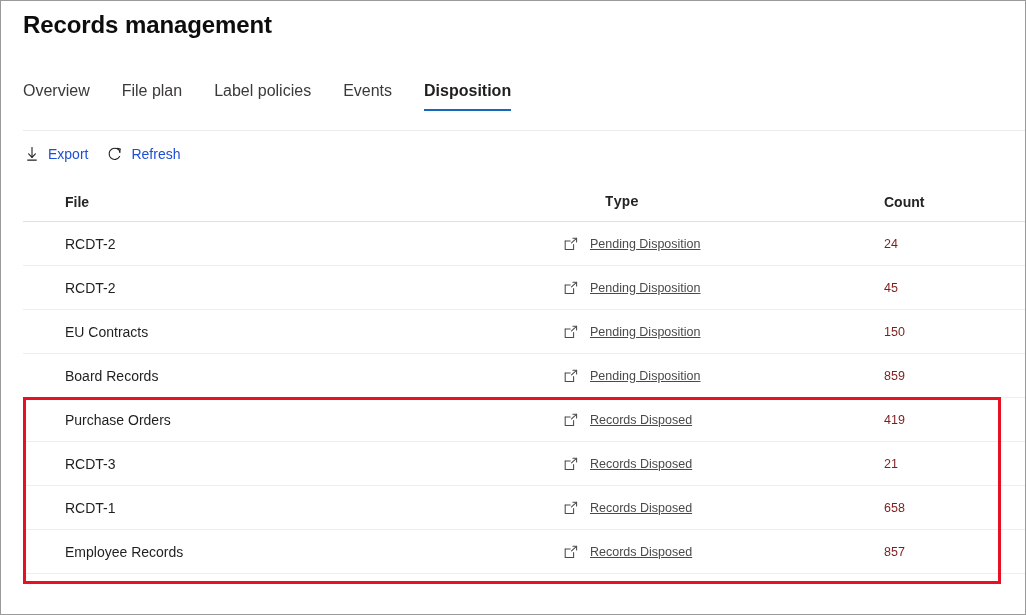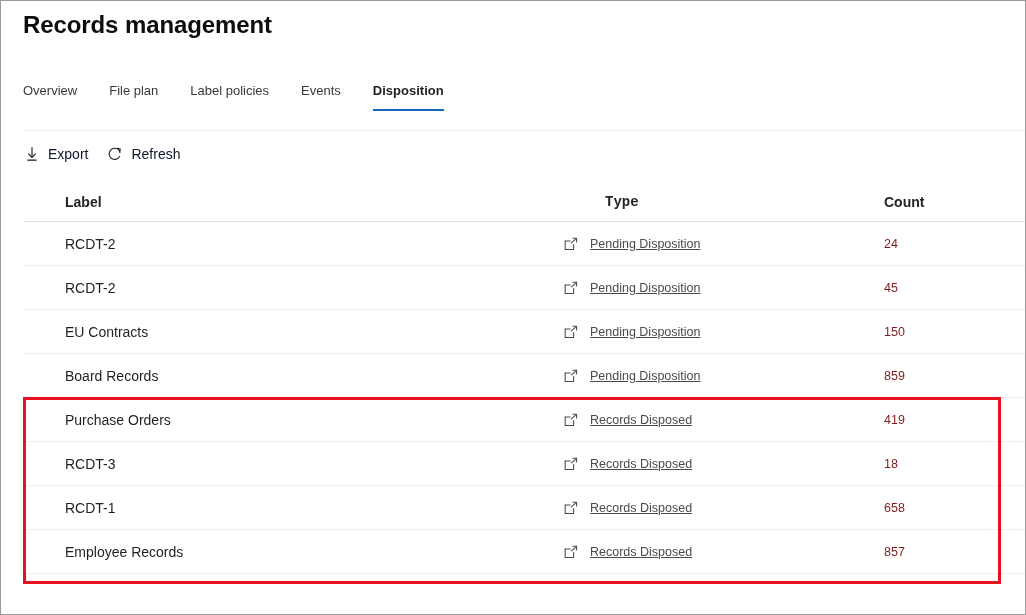--- a/index.html
+++ b/index.html
@@ -38,21 +38,21 @@
   .tabstrip {
     position: absolute;
     left: 22px;
     top: 80px;
     display: flex;
     align-items: flex-start;
     height: 40px;
   }
   .tab {
     position: relative;
-    font-size: 13px;
+    font-size: 16px;
     color: #3b3a39;
     padding: 0 0 12px 0;
     margin-right: 32px;
     white-space: nowrap;
     cursor: pointer;
     line-height: 20px;
   }
   .tab:last-child { margin-right: 0; }
   .tab.active {
     color: #201f1e;
@@ -83,21 +83,21 @@
     top: 140px;
     display: flex;
     align-items: center;
     height: 26px;
   }
   .cmd {
     display: flex;
     align-items: center;
     margin-right: 18px;
     cursor: pointer;
-    color: #0f172a;
+    color: #1d4ed8;
     font-size: 14px;
     line-height: 14px;
   }
   .cmd .glyph {
     width: 18px;
     height: 18px;
     margin-right: 7px;
     display: inline-flex;
     align-items: center;
     justify-content: center;
@@ -226,21 +226,21 @@
           <path d="M14.1 7.2 A5.6 5.6 0 1 0 13.6 11.6" stroke="#201f1e" stroke-width="1.1" stroke-linecap="round" fill="none"></path>
           <path d="M11.2 3.3 L14.3 4.1 L13.5 7.2" stroke="#201f1e" stroke-width="1.1" stroke-linecap="round" stroke-linejoin="round" fill="none"></path>
         </svg>
       </span>
       <span class="cmd-label">Refresh</span>
     </div>
   </div>
 
   <div class="table">
     <div class="thead">
-      <div class="th col-name">Label</div>
+      <div class="th col-name">File</div>
       <div class="th col-type">Type</div>
       <div class="th col-count">Count</div>
     </div>
     <div id="tbody">
         <div class="row">
           <div class="cell cell-name col-name">RCDT-2</div>
           <div class="cell cell-type col-type">
             <span class="ext-icon">
               <svg width="14" height="14" viewBox="0 0 14 14" fill="none">
                 <path d="M1.2 4.0 V12.4 H9.6 V7.6" stroke="#4b4a48" stroke-width="1.05" stroke-linecap="round" stroke-linejoin="round" fill="none"></path>
@@ -319,21 +319,21 @@
             <span class="ext-icon">
               <svg width="14" height="14" viewBox="0 0 14 14" fill="none">
                 <path d="M1.2 4.0 V12.4 H9.6 V7.6" stroke="#4b4a48" stroke-width="1.05" stroke-linecap="round" stroke-linejoin="round" fill="none"></path>
                 <path d="M1.2 4.0 H6.2" stroke="#4b4a48" stroke-width="1.05" stroke-linecap="round"></path>
                 <path d="M7.5 5.9 L12.5 1.3" stroke="#4b4a48" stroke-width="1.05" stroke-linecap="round"></path>
                 <path d="M8.9 1.3 H12.6 V4.9" stroke="#4b4a48" stroke-width="1.05" stroke-linecap="round" stroke-linejoin="round" fill="none"></path>
               </svg>
             </span>
             <span>Records Disposed</span>
           </div>
-          <div class="cell cell-count col-count">18</div>
+          <div class="cell cell-count col-count">21</div>
         </div>
         <div class="row">
           <div class="cell cell-name col-name">RCDT-1</div>
           <div class="cell cell-type col-type">
             <span class="ext-icon">
               <svg width="14" height="14" viewBox="0 0 14 14" fill="none">
                 <path d="M1.2 4.0 V12.4 H9.6 V7.6" stroke="#4b4a48" stroke-width="1.05" stroke-linecap="round" stroke-linejoin="round" fill="none"></path>
                 <path d="M1.2 4.0 H6.2" stroke="#4b4a48" stroke-width="1.05" stroke-linecap="round"></path>
                 <path d="M7.5 5.9 L12.5 1.3" stroke="#4b4a48" stroke-width="1.05" stroke-linecap="round"></path>
                 <path d="M8.9 1.3 H12.6 V4.9" stroke="#4b4a48" stroke-width="1.05" stroke-linecap="round" stroke-linejoin="round" fill="none"></path>

